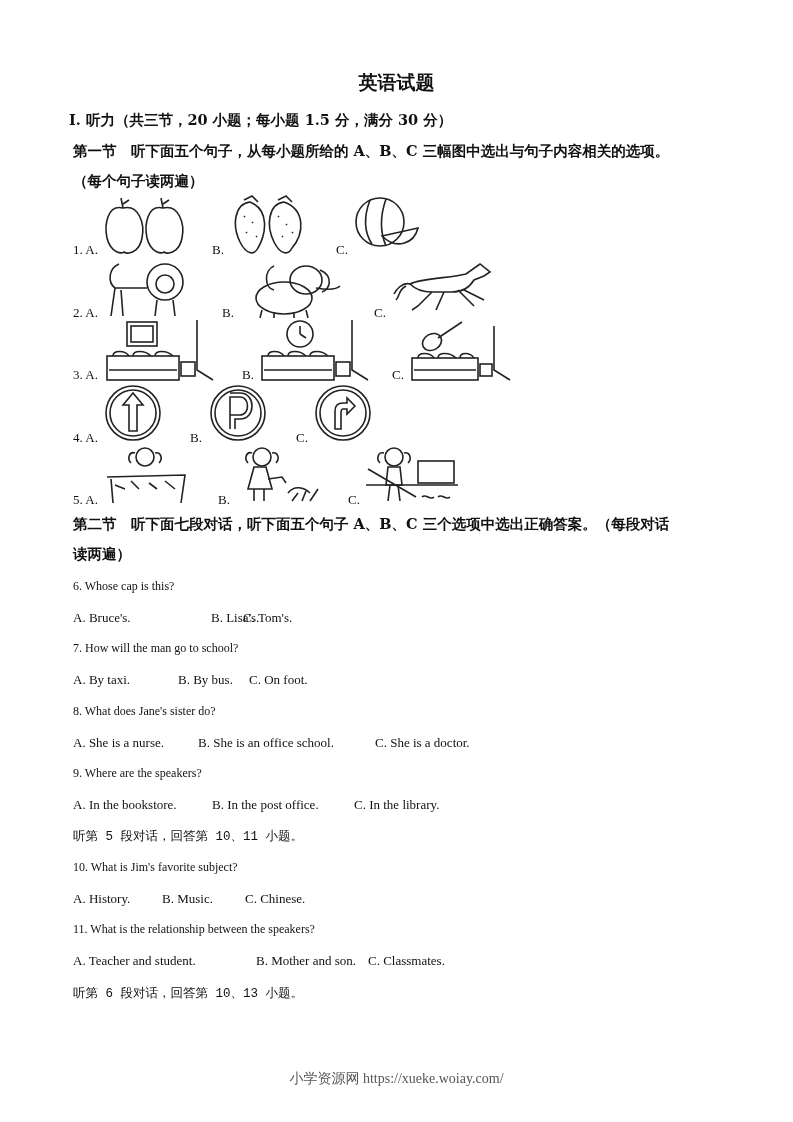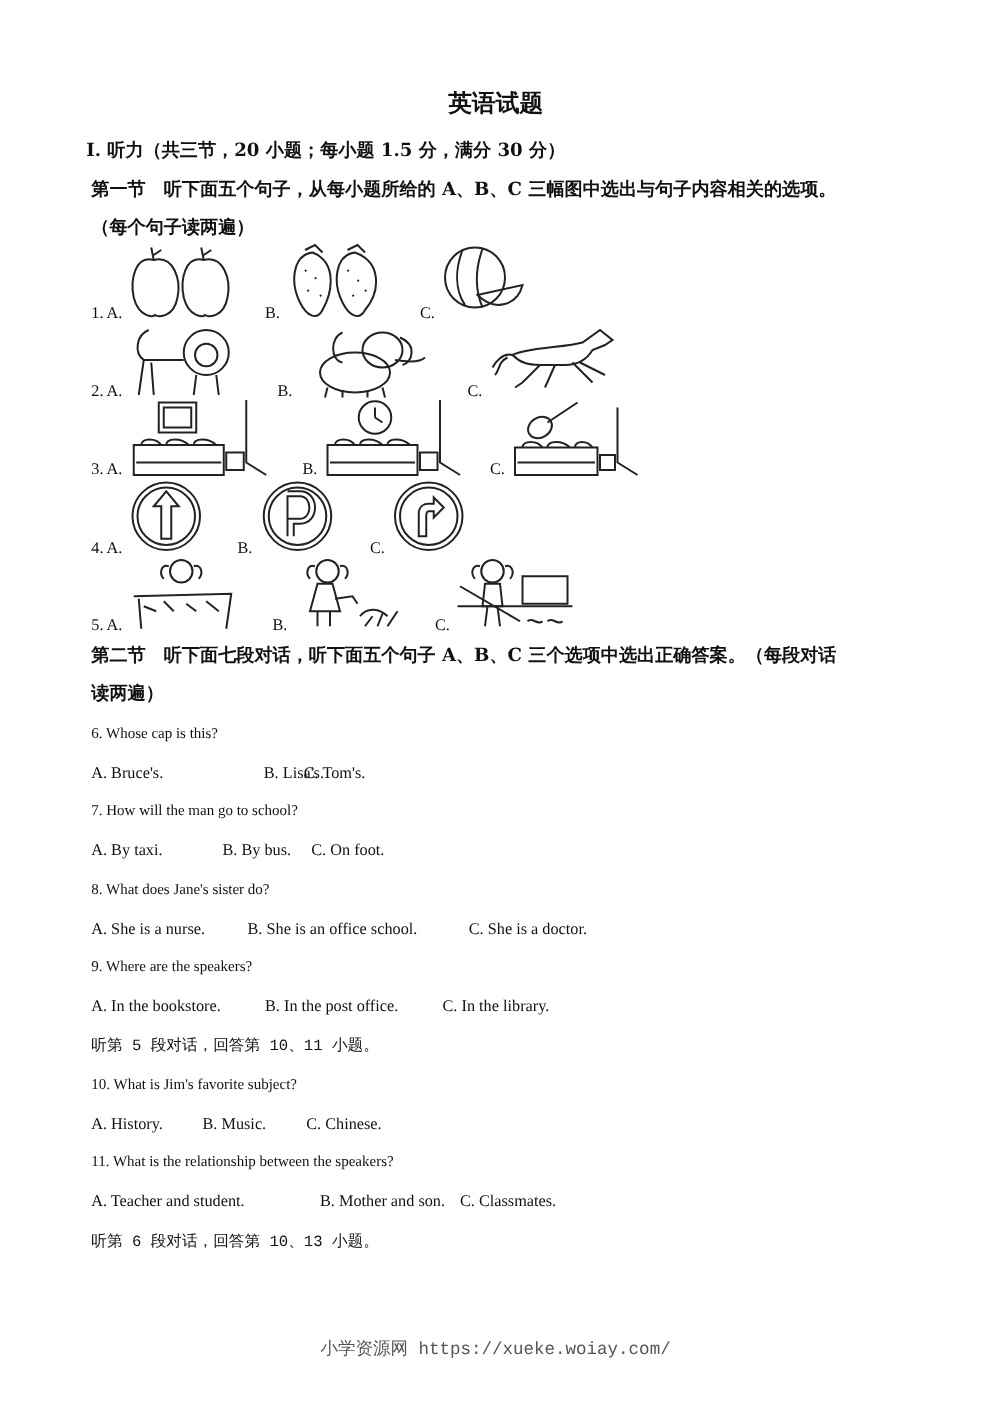--- a/index.html
+++ b/index.html
@@ -8,21 +8,21 @@
   .abs { position: absolute; }
   .title { left: 0; width: 793px; top: 70px; text-align: center; font-size: 19px; font-weight: bold;
            font-family: "DejaVu Serif", "Liberation Serif", serif; }
   .bold { font-weight: bold; font-size: 14.5px; font-family: "DejaVu Serif", "Liberation Serif", serif; white-space: nowrap; }
   .q { font-size: 12px; white-space: nowrap; text-align: right; }
   .cn { font-size: 12.5px; font-family: Liberation Mono, monospace; white-space: nowrap; }
   .opt { font-size: 13px; white-space: nowrap; }
   .lbl { font-size: 13px; white-space: nowrap; }
   .pic { position: absolute; }
   .footer { left: 0; width: 793px; top: 1070px; text-align: center; font-size: 14px; color: #555;
-            font-family: Liberation Mono, monospace; }
+            font-family: Liberation Serif, serif; }
   svg { overflow: visible; }
   svg * { fill: none; stroke: #222; stroke-width: 1.6; }
 </style>
 </head>
 <body>
 
 <div class="abs title">英语试题</div>
 
 <div class="abs bold" style="left:69px;top:111px;">I. 听力（共三节，20 小题；每小题 1.5 分，满分 30 分）</div>
 <div class="abs bold" style="left:73px;top:142px;">第一节　听下面五个句子，从每小题所给的 A、B、C 三幅图中选出与句子内容相关的选项。</div>

